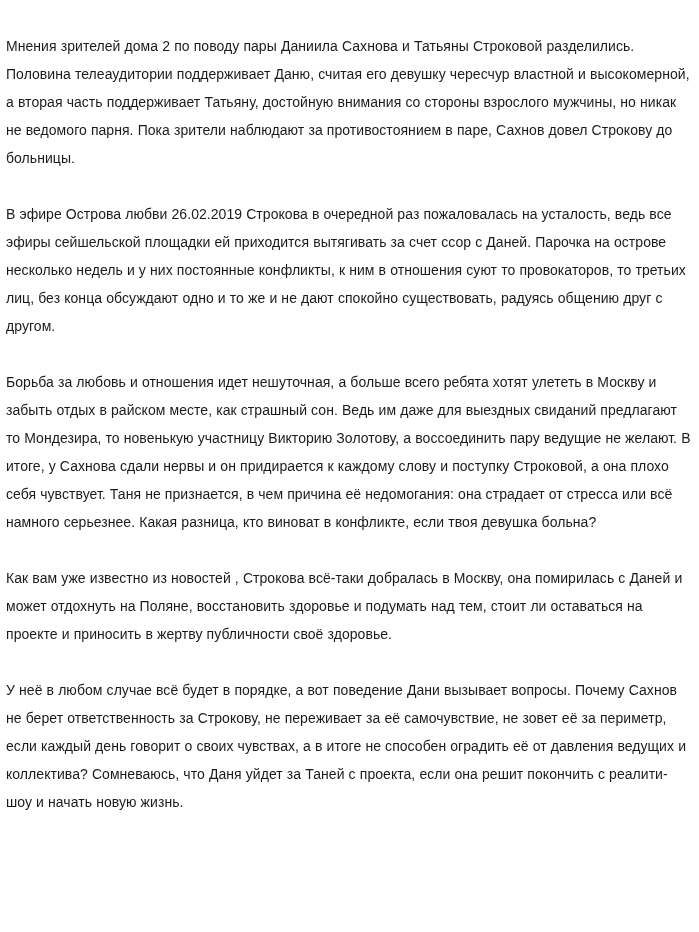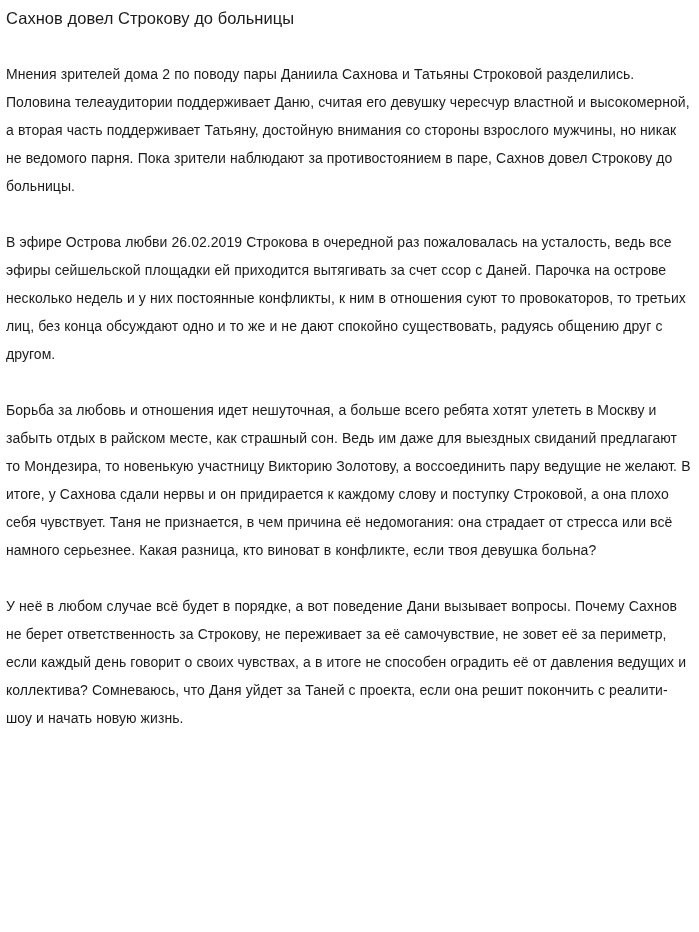--- a/index.html
+++ b/index.html
@@ -49,26 +49,26 @@
   }
   .para.tight {
     margin-bottom: 0;
   }
 </style>
 </head>
 <body>
 
 <div class="article">
 
-  <h1 class="headline">Сахнов довел Строкову до больницы</h1>
 
   <div class="spacer"></div>
 
   <p class="para">Мнения зрителей дома 2 по поводу пары Даниила Сахнова и Татьяны Строковой разделились. Половина телеаудитории поддерживает Даню, считая его девушку чересчур властной и высокомерной, а вторая часть поддерживает Татьяну, достойную внимания со стороны взрослого мужчины, но никак не ведомого парня. Пока зрители наблюдают за противостоянием в паре, Сахнов довел Строкову до больницы.</p>
 
   <p class="para">В эфире Острова любви 26.02.2019 Строкова в очередной раз пожаловалась на усталость, ведь все эфиры сейшельской площадки ей приходится вытягивать за счет ссор с Даней. Парочка на острове несколько недель и у них постоянные конфликты, к ним в отношения суют то провокаторов, то третьих лиц, без конца обсуждают одно и то же и не дают спокойно существовать, радуясь общению друг с другом.</p>
 
   <p class="para">Борьба за любовь и отношения идет нешуточная, а больше всего ребята хотят улететь в Москву и забыть отдых в райском месте, как страшный сон. Ведь им даже для выездных свиданий предлагают то Мондезира, то новенькую участницу Викторию Золотову, а воссоединить пару ведущие не желают. В итоге, у Сахнова сдали нервы и он придирается к каждому слову и поступку Строковой, а она плохо себя чувствует. Таня не признается, в чем причина её недомогания: она страдает от стресса или всё намного серьезнее. Какая разница, кто виноват в конфликте, если твоя девушка больна?</p>
 
+  <p class="para">Как вам уже известно из новостей , Строкова всё-таки добралась в Москву, она помирилась с Даней и может отдохнуть на Поляне, восстановить здоровье и подумать над тем, стоит ли оставаться на проекте и приносить в жертву публичности своё здоровье.</p>
 
   <p class="para tight">У неё в любом случае всё будет в порядке, а вот поведение Дани вызывает вопросы. Почему Сахнов не берет ответственность за Строкову, не переживает за её самочувствие, не зовет её за периметр, если каждый день говорит о своих чувствах, а в итоге не способен оградить её от давления ведущих и коллектива? Сомневаюсь, что Даня уйдет за Таней с проекта, если она решит покончить с реалити-шоу и начать новую жизнь.</p>
 
 </div>
 
 </body></html>

